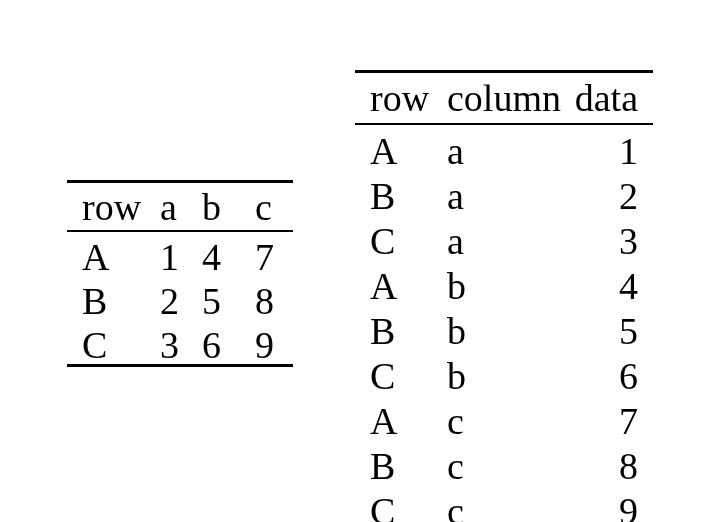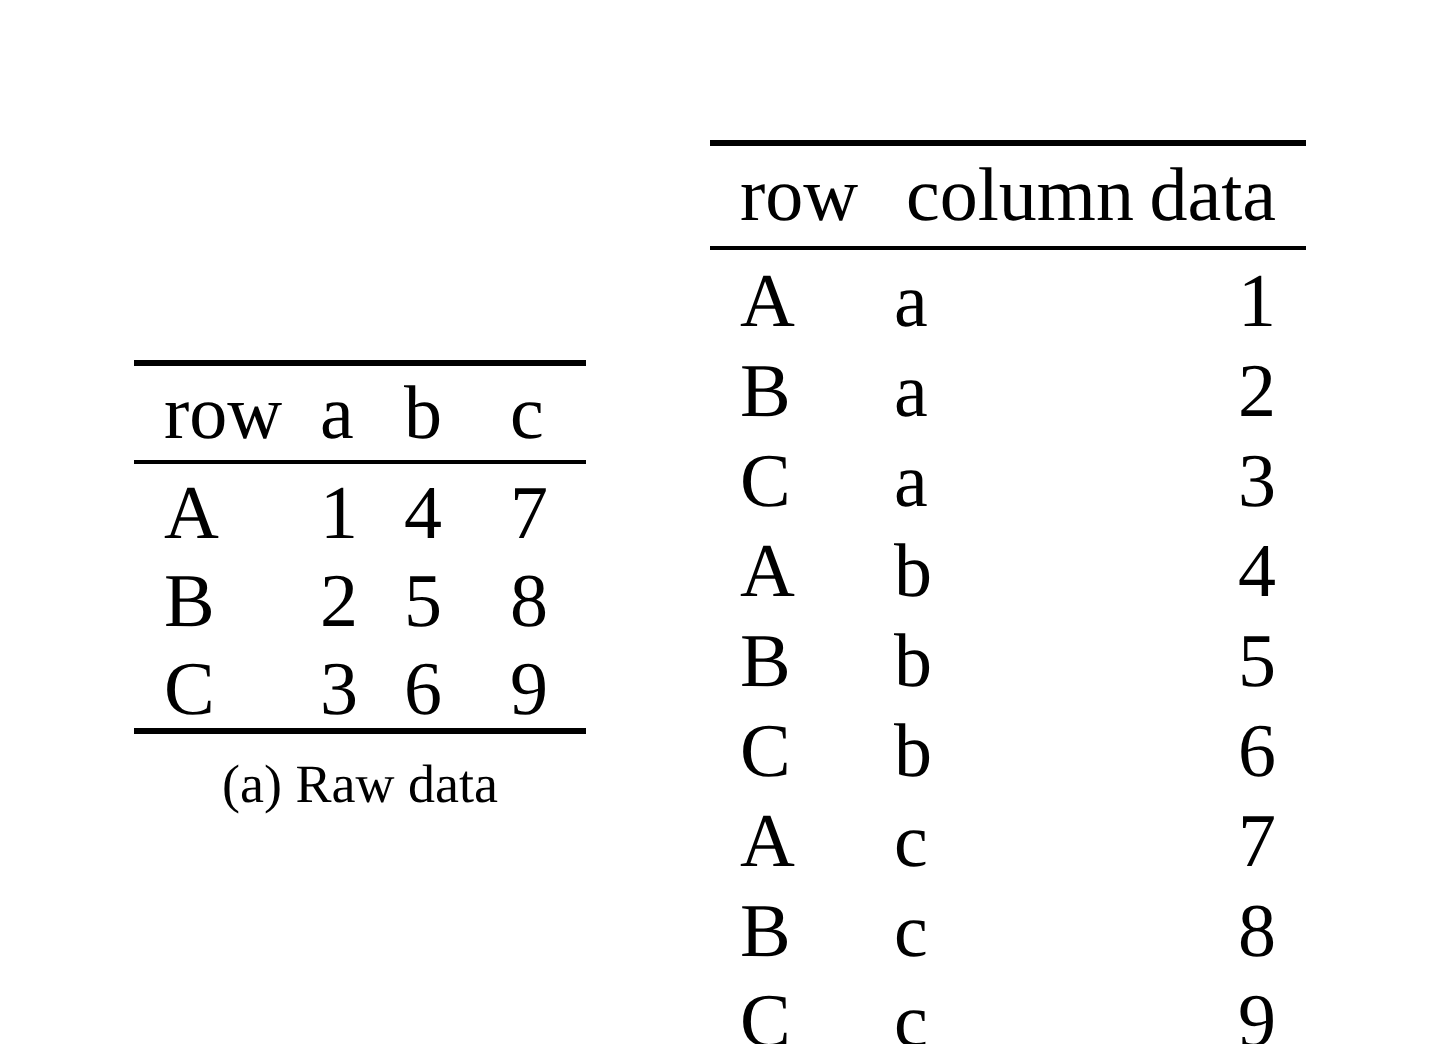--- a/index.html
+++ b/index.html
@@ -111,34 +111,33 @@
             <td style="text-align: left;">8</td>
           </tr>
           <tr>
             <td style="text-align: left;">C</td>
             <td style="text-align: left;">3</td>
             <td style="text-align: left;">6</td>
             <td style="text-align: left;">9</td>
           </tr>
         </tbody>
     </table>
-    <figcaption class="subcaption">(a) Raw data</figcaption>
   </figure>
 
   <figure class="subfig" id="fig-b">
     <table class="data-table" data-table="figures.1">
       <colgroup>
           <col>
           <col>
           <col>
         </colgroup>
       <thead>
           <tr>
             <th style="text-align: left;">row</th>
-            <th style="text-align: center;">column</th>
+            <th style="text-align: right;">column</th>
             <th style="text-align: right;">data</th>
           </tr>
         </thead>
       <tbody>
           <tr>
             <td style="text-align: left;">A</td>
             <td style="text-align: left;">a</td>
             <td style="text-align: right;">1</td>
           </tr>
           <tr>

